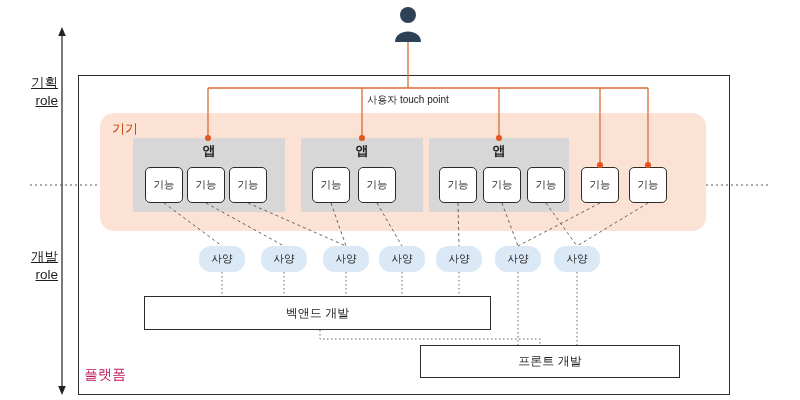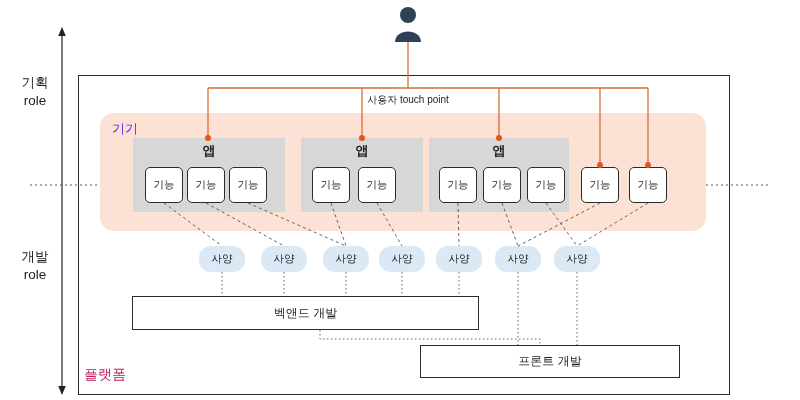--- a/index.html
+++ b/index.html
@@ -4,42 +4,42 @@
 <style>
   html,body{margin:0;padding:0;background:#ffffff;}
   #stage{
     position:relative;width:800px;height:400px;background:#ffffff;overflow:hidden;
     font-family:"Liberation Sans","DejaVu Sans",sans-serif;color:#1d1d1d;
   }
   .abs{position:absolute;}
   
   .outer-box{left:78px;top:75px;width:650px;height:318px;border:1px solid #2b2b2b;background:#ffffff;}
   .peach{left:100px;top:113px;width:606px;height:118px;background:#fbe2d4;border-radius:14px;}
-  .device-label{left:112px;top:120px;font-size:13px;color:#6d28d9;}
+  .device-label{left:112px;top:120px;font-size:13px;color:#c2410c;}
   .platform-label{left:84px;top:366px;font-size:14px;color:#be185d;}
   .app{background:#d7d7d7;text-align:center;}
   .app-label{display:inline-block;margin-top:4px;font-size:13px;font-weight:bold;color:#1d1d1d;}
   .app1{left:133px;top:138px;width:152px;height:74px;}
   .app2{left:301px;top:138px;width:122px;height:74px;}
   .app3{left:429px;top:138px;width:140px;height:74px;}
   .func{
     width:38px;height:36px;top:167px;background:#ffffff;border:1.3px solid #2b2b2b;border-radius:5px;
     display:flex;align-items:center;justify-content:center;font-size:10.5px;color:#1d1d1d;box-sizing:border-box;
   }
   .spec{
     width:46px;height:26px;top:246px;background:#dbe9f6;border-radius:12px;
     display:flex;align-items:center;justify-content:center;font-size:10.5px;color:#1d1d1d;
   }
   .devbox{
     background:#ffffff;border:1px solid #2b2b2b;display:flex;align-items:center;justify-content:center;
     font-size:12px;color:#1d1d1d;box-sizing:border-box;
   }
-  .backend{left:132px;top:296px;width:347px;height:34px;text-align:center;}
+  .backend{left:144px;top:296px;width:347px;height:34px;text-align:center;}
   .frontend{left:420px;top:345px;width:260px;height:33px;}
-  .role-label{left:12px;width:46px;text-align:center;font-size:13.5px;line-height:1.35;color:#1d1d1d;}
+  .role-label{left:12px;width:46px;text-align:right;font-size:13.5px;line-height:1.35;color:#1d1d1d;text-decoration:underline;}
   .role-planning{top:74px;}
   .role-dev{top:248px;}
   .touchpoint-label{left:328px;top:93px;width:160px;text-align:center;font-size:10px;color:#1d1d1d;}
   .person{left:392px;top:6px;width:32px;height:36px;}
   
   #lines{position:absolute;left:0;top:0;width:800px;height:400px;pointer-events:none;z-index:20;}
 </style>
 </head>
 <body>
 

